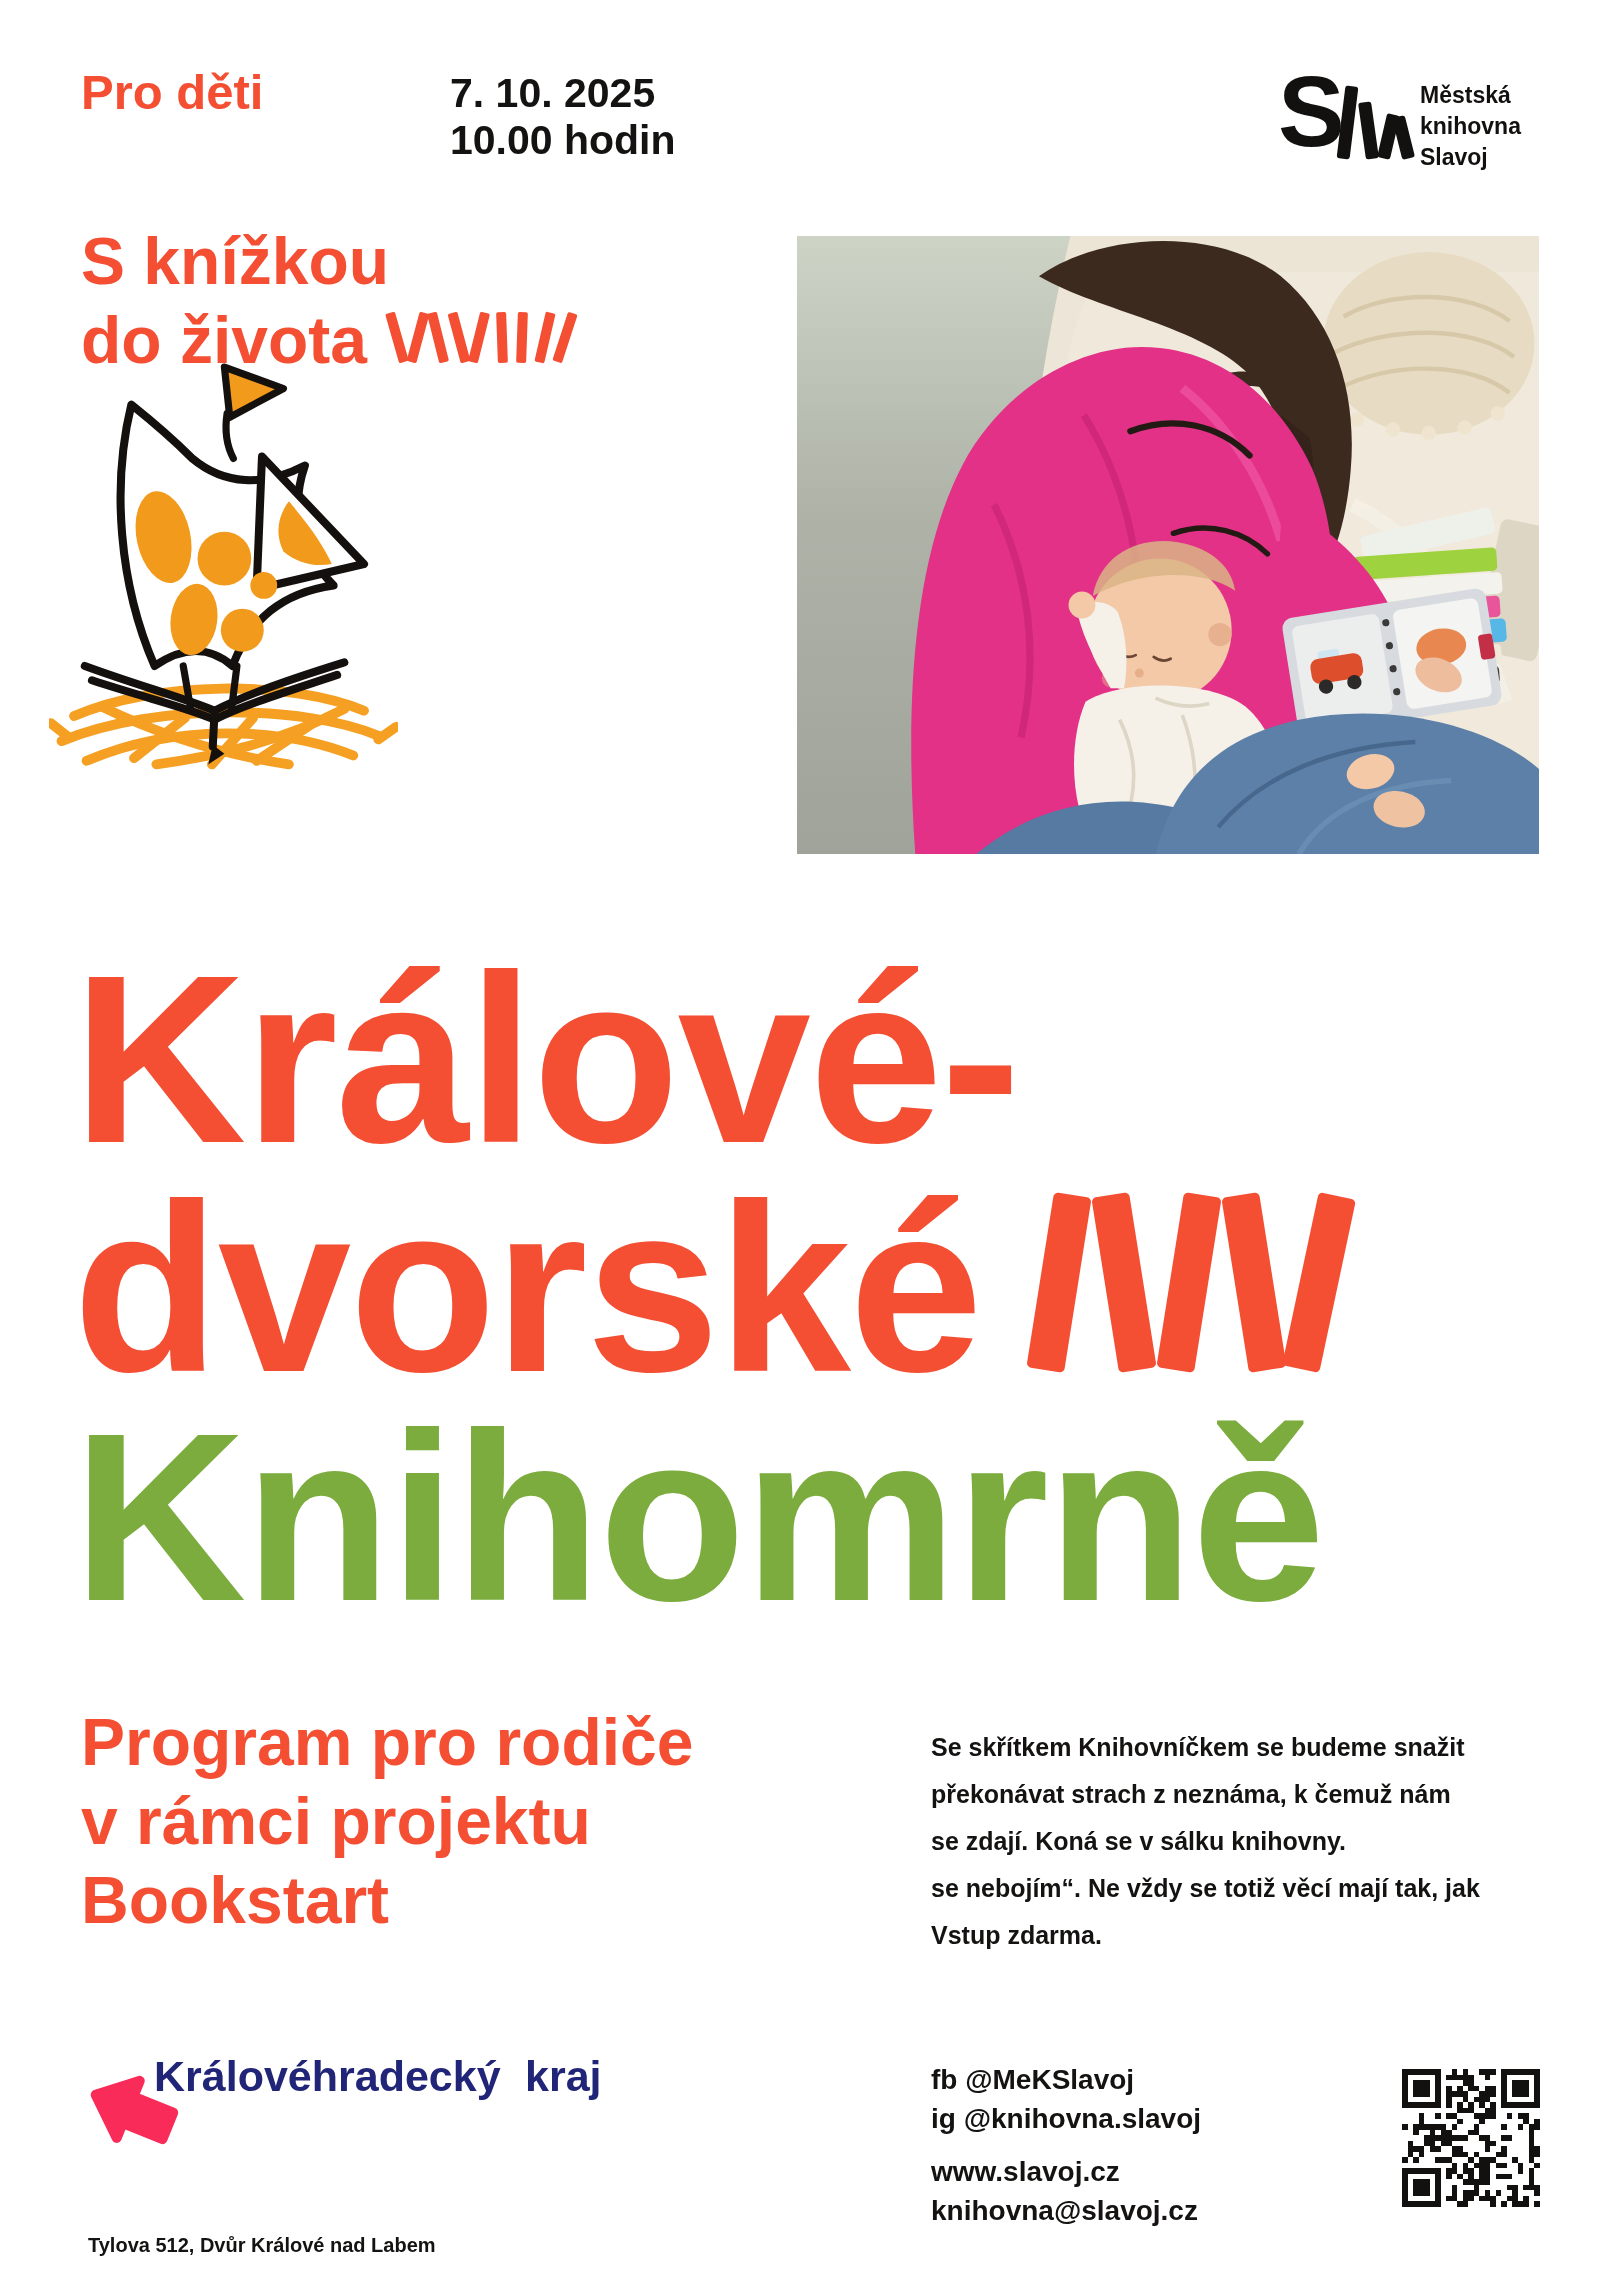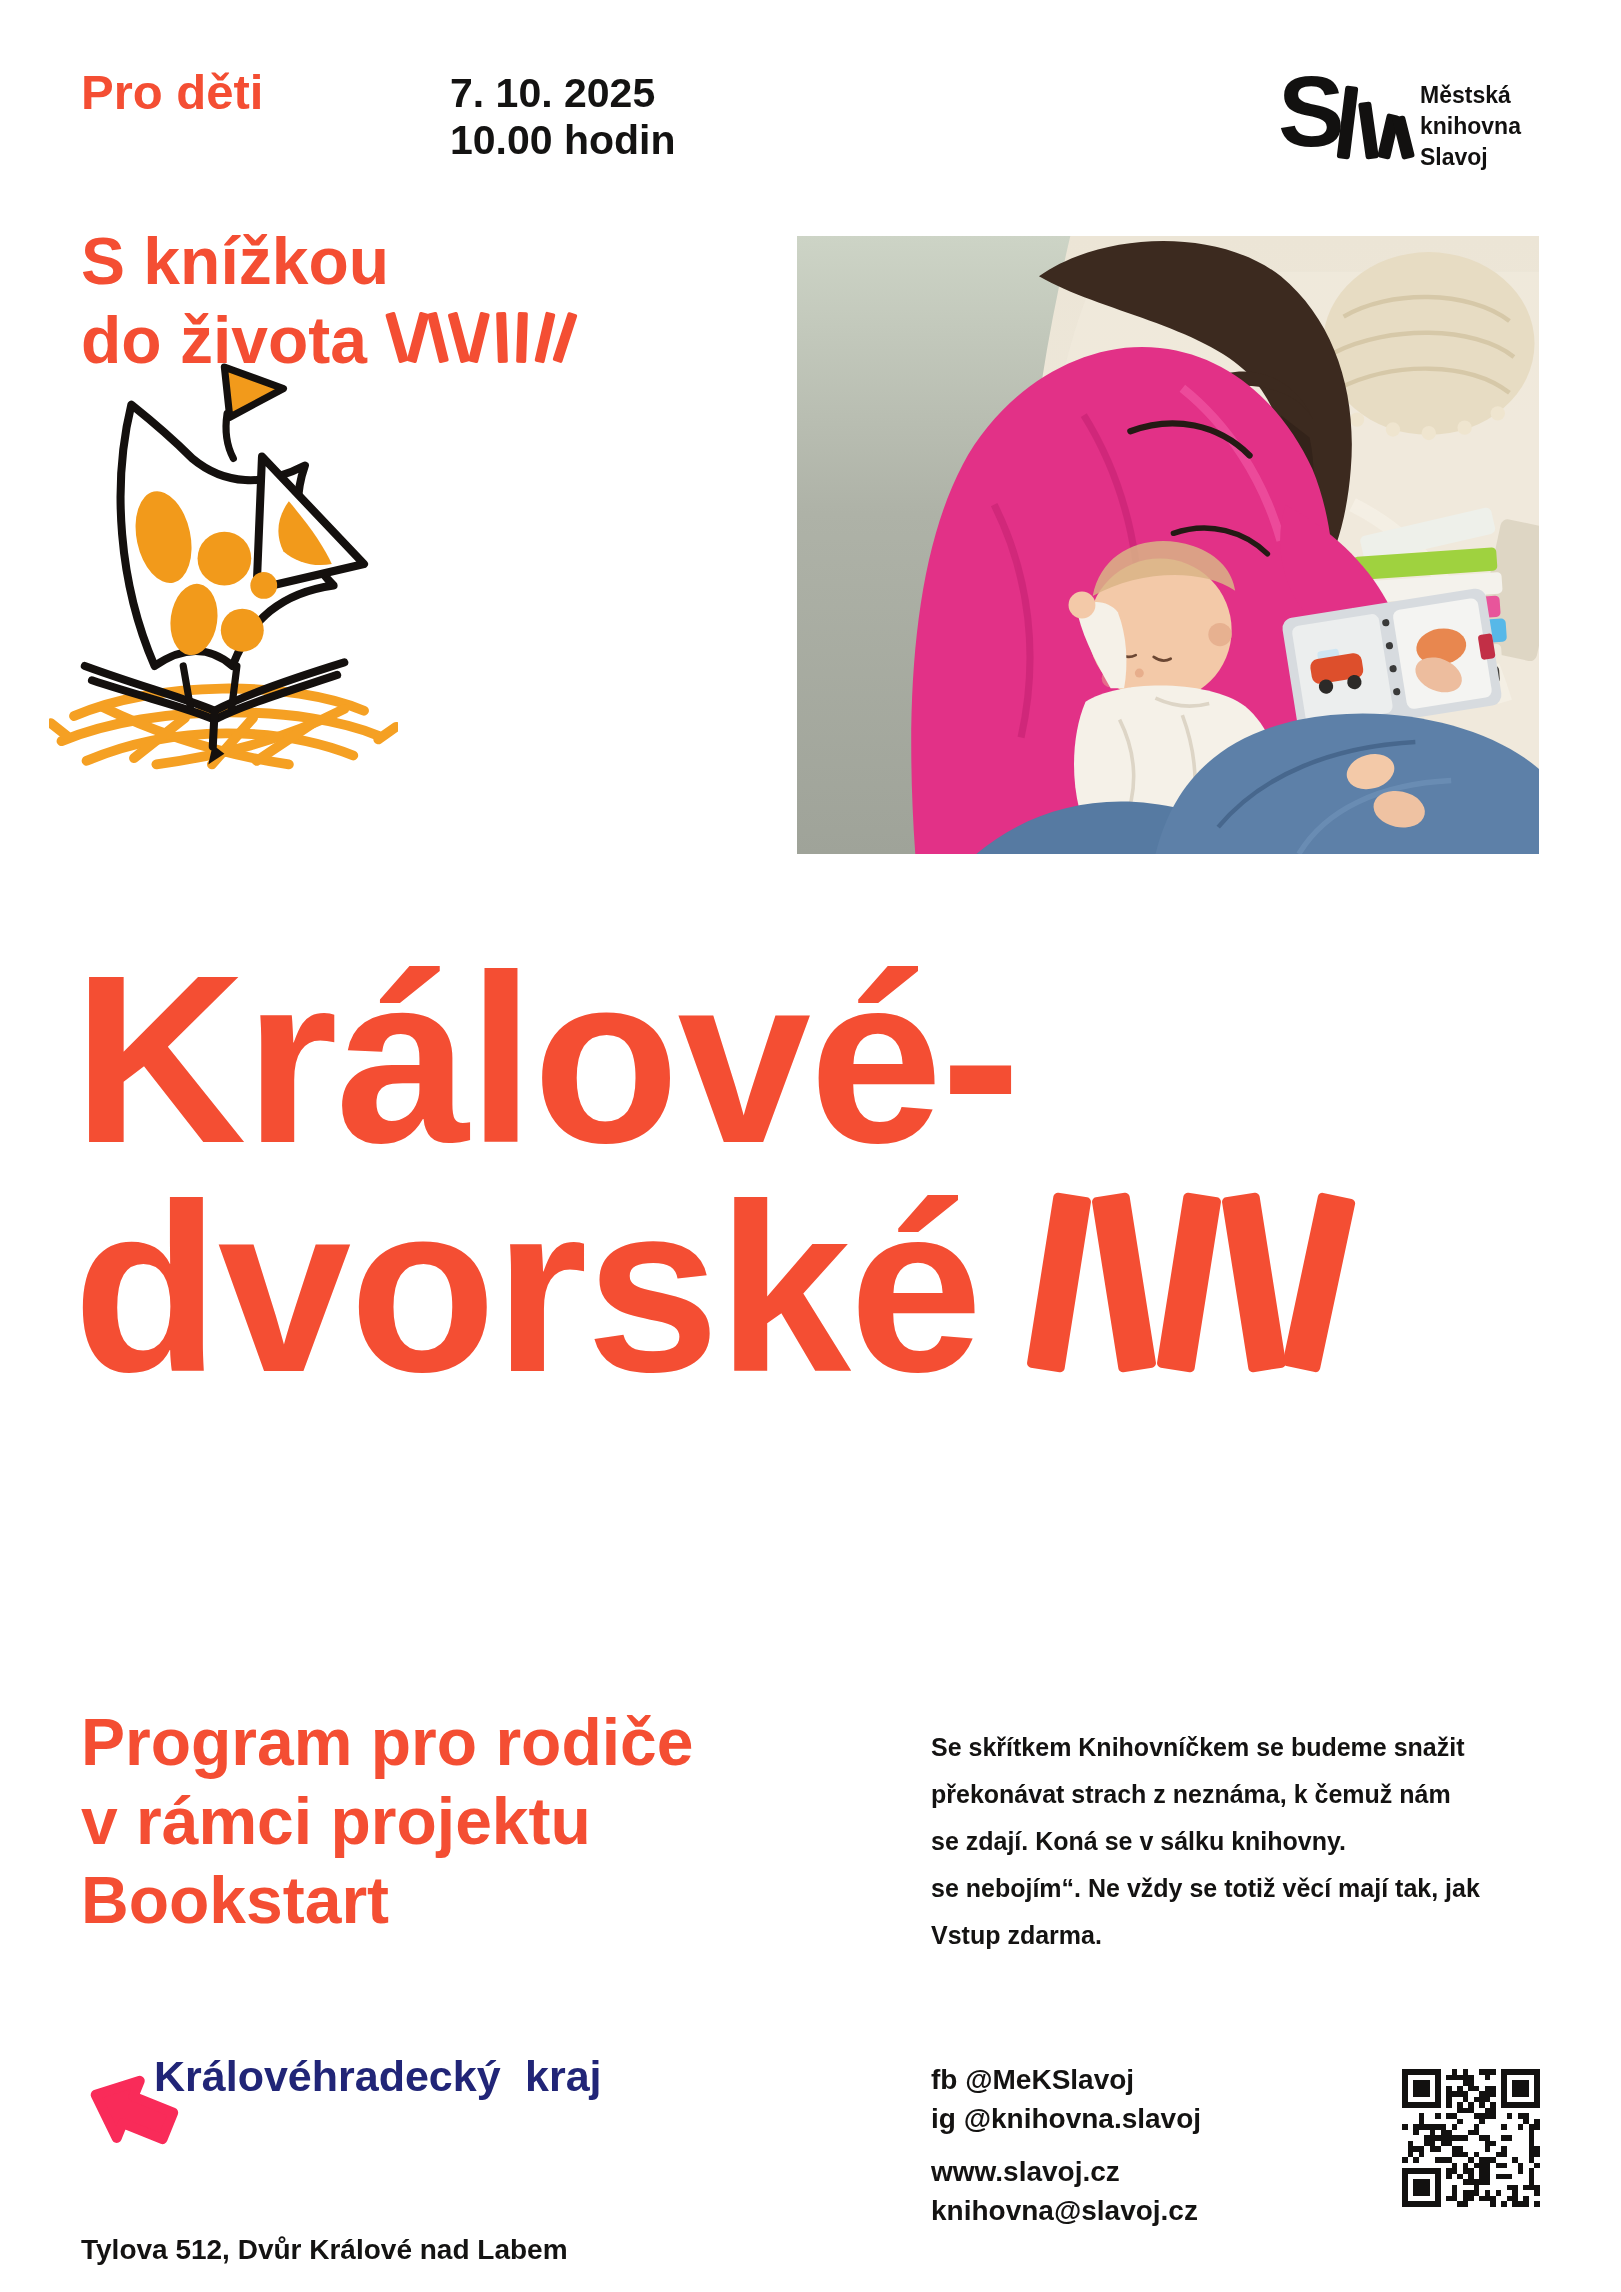--- a/index.html
+++ b/index.html
@@ -33,21 +33,21 @@
   .bigmark{display:inline-block;width:38px;height:177px;background:var(--orange);border-radius:4.5px;vertical-align:baseline;}
 
   .subtitle{position:absolute;left:81px;top:1703px;font-size:66px;line-height:79px;font-weight:700;color:var(--orange);}
 
   .description{position:absolute;left:931px;top:1724px;width:645px;font-size:25px;line-height:47px;font-weight:700;color:var(--ink);}
   .description .note{margin-top:0;}
 
   .kraj-text{position:absolute;left:154px;top:2052px;font-size:43px;font-weight:700;color:var(--navy);word-spacing:12.5px;white-space:nowrap;}
   .kraj-arrow{position:absolute;left:85px;top:2074px;}
 
-  .address{position:absolute;left:81px;top:2234px;font-size:28px;font-weight:700;color:var(--ink);}
+  .address{position:absolute;left:88px;top:2234px;font-size:20px;font-weight:700;color:var(--ink);}
 
   .contacts{position:absolute;left:931px;top:2060px;font-size:28px;line-height:39px;font-weight:700;color:var(--ink);}
   .contacts .grp{margin-bottom:14.3px;}
 
   .qr{position:absolute;left:1402px;top:2069px;width:138px;height:138px;}
 
   .bird{position:absolute;left:49px;top:351px;}
   .photo{position:absolute;left:797px;top:236px;width:742px;height:618px;}
 </style>
 </head>
@@ -233,20 +233,21 @@
       <path d="M400 690 C420 610 470 560 560 540 C660 520 770 545 828 595 L828 690 Z" fill="#5d80a8"></path>
       <path d="M470 660 C520 600 600 570 690 565" stroke="#47678d" stroke-width="5" fill="none"></path>
       <path d="M560 690 C590 640 650 612 730 608" stroke="#6f92b8" stroke-width="6" fill="none" opacity="0.7"></path>
     </g>
     <ellipse cx="640" cy="598" rx="27" ry="19" transform="rotate(-15 640 598)" fill="#f3c9a8"></ellipse>
     <ellipse cx="672" cy="640" rx="29" ry="20" transform="rotate(12 672 640)" fill="#efc2a2"></ellipse>
   </svg>
 
   <div class="headline-line l1">Králové-</div>
   <div class="headline-line l2"><span>dvorské</span><span><span class="bigmark" style="margin-left:59px;transform:rotate(9deg);"></span><span class="bigmark" style="margin-left:27px;transform:rotate(-9deg);"></span><span class="bigmark" style="margin-left:27px;transform:rotate(9deg);"></span><span class="bigmark" style="margin-left:27px;transform:rotate(-9deg);"></span><span class="bigmark" style="margin-left:27px;transform:rotate(12deg);"></span></span></div>
+  <div class="headline-line l3">Knihomrně</div>
 
   <div class="subtitle">
     <div>Program pro rodiče</div>
     <div>v rámci projektu</div>
     <div>Bookstart</div>
   </div>
 
   <div class="description">
     <div>Se skřítkem Knihovníčkem se budeme snažit</div>
     <div>překonávat strach z neznáma, k čemuž nám</div>

